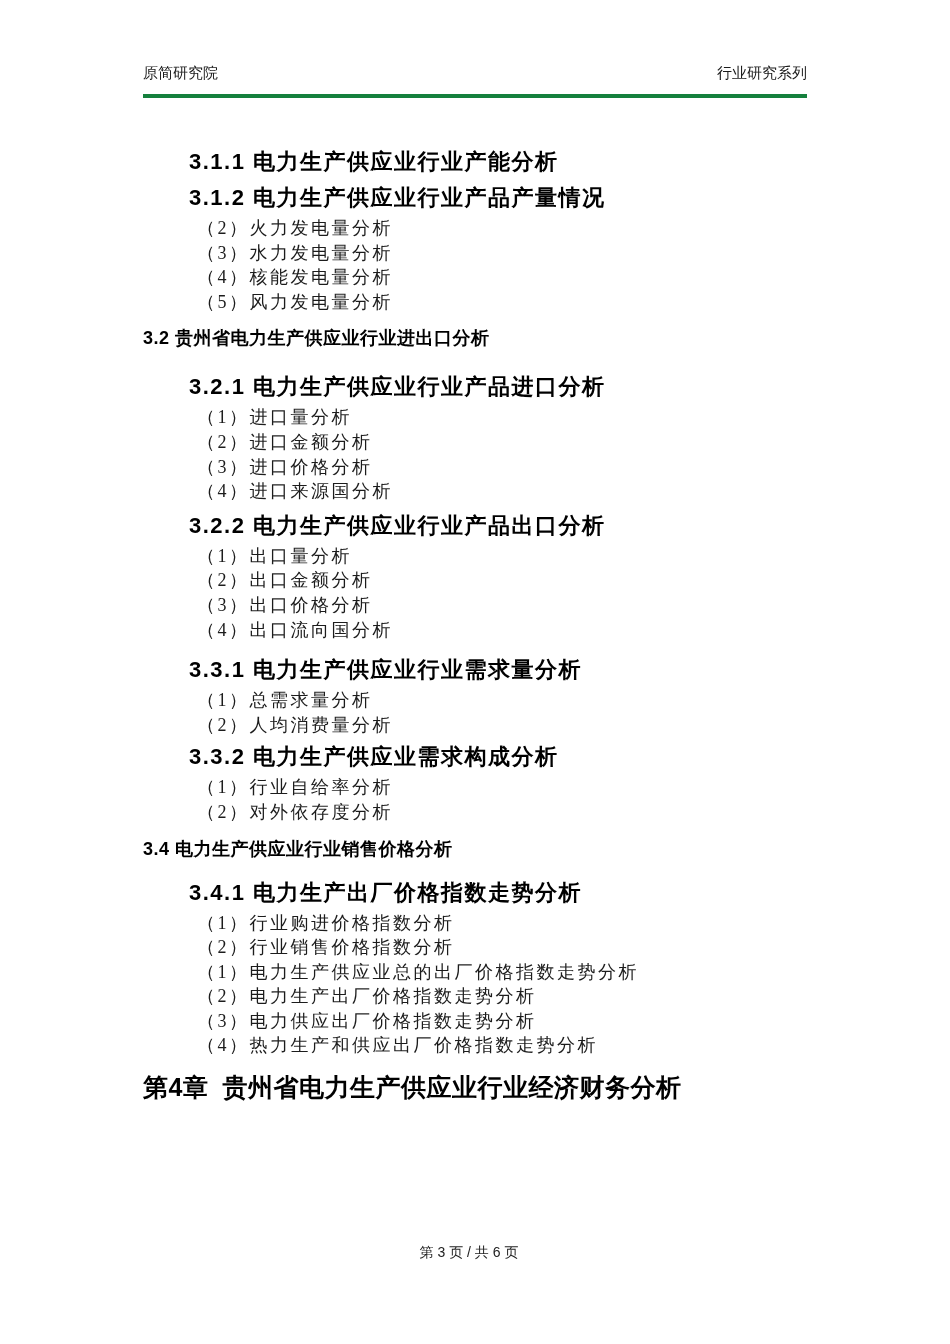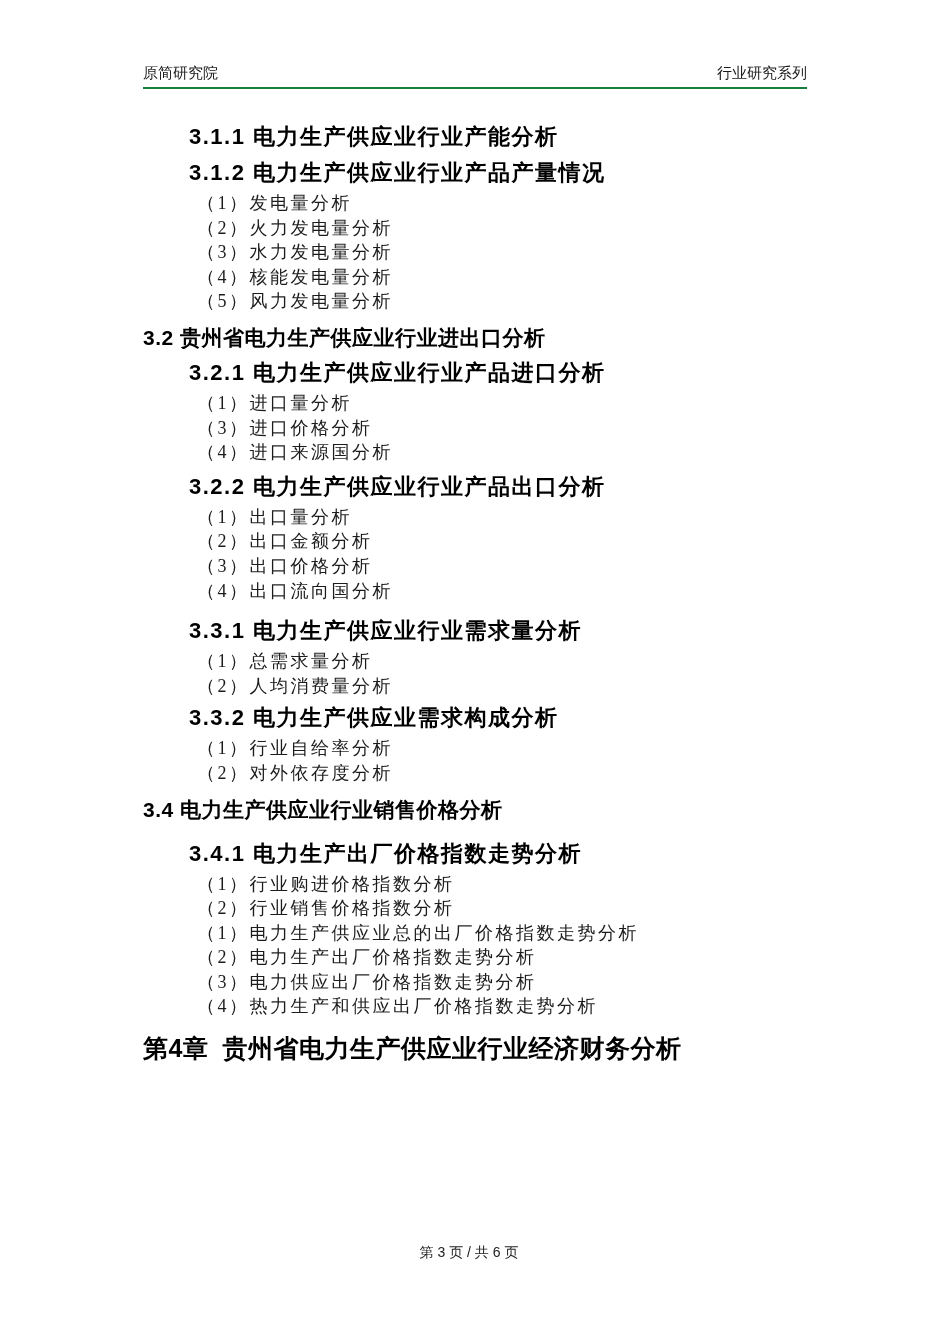--- a/index.html
+++ b/index.html
@@ -8,22 +8,22 @@
     width:950px; height:1344px;
     background:#ffffff;
     overflow:hidden;
     font-family:"Liberation Serif","DejaVu Serif",serif;
     color:#000;
   }
   
   .header {
     margin:0 143px;
     padding-top:64px;
-    padding-bottom:5px;
-    border-bottom:2px solid #15803d;
+    padding-bottom:12px;
+    border-bottom:4px solid #15803d;
     display:flex;
     justify-content:space-between;
     align-items:flex-end;
     font-family:"Liberation Sans","DejaVu Sans",sans-serif;
     font-size:15px;
     line-height:18px;
     color:#1a1a1a;
   }
   
   .content { margin:0 143px; }
@@ -32,21 +32,21 @@
     font-family:"Liberation Sans","DejaVu Sans",sans-serif;
     font-weight:bold;
     font-size:22px;
     line-height:36px;
     letter-spacing:1.5px;
     white-space:nowrap;
   }
   .h-major {
     font-family:"Liberation Sans","DejaVu Sans",sans-serif;
     font-weight:bold;
-    font-size:21px;
+    font-size:18px;
     line-height:34px;
     letter-spacing:0.5px;
     white-space:nowrap;
   }
   .item {
     margin-left:54px;
     font-size:18px;
     line-height:24.6px;
     letter-spacing:2.5px;
     color:#1c1c1c;
@@ -77,31 +77,31 @@
 <body>
 
 <div class="page">
 
   <div class="header">
     <span>原简研究院</span>
     <span>行业研究系列</span>
   </div>
 
   <div class="content">
-    <div class="h-sub" style="margin-top:30px">3.1.1 电力生产供应业行业产能分析</div>
+    <div class="h-sub" style="margin-top:46px">3.1.1 电力生产供应业行业产能分析</div>
     <div class="h-sub" style="margin-top:0">3.1.2 电力生产供应业行业产品产量情况</div>
-    <div class="item">（1）发电量分析</div>
     <div class="item">（2）火力发电量分析</div>
     <div class="item">（3）水力发电量分析</div>
     <div class="item">（4）核能发电量分析</div>
     <div class="item">（5）风力发电量分析</div>
 
     <div class="h-major" style="margin-top:7px">3.2 贵州省电力生产供应业行业进出口分析</div>
-    <div class="h-sub" style="margin-top:0">3.2.1 电力生产供应业行业产品进口分析</div>
+    <div class="h-sub" style="margin-top:14px">3.2.1 电力生产供应业行业产品进口分析</div>
     <div class="item">（1）进口量分析</div>
+    <div class="item">（2）进口金额分析</div>
     <div class="item">（3）进口价格分析</div>
     <div class="item">（4）进口来源国分析</div>
     <div class="h-sub" style="margin-top:4px">3.2.2 电力生产供应业行业产品出口分析</div>
     <div class="item">（1）出口量分析</div>
     <div class="item">（2）出口金额分析</div>
     <div class="item">（3）出口价格分析</div>
     <div class="item">（4）出口流向国分析</div>
 
     <div class="h-sub" style="margin-top:10px">3.3.1 电力生产供应业行业需求量分析</div>
     <div class="item">（1）总需求量分析</div>

